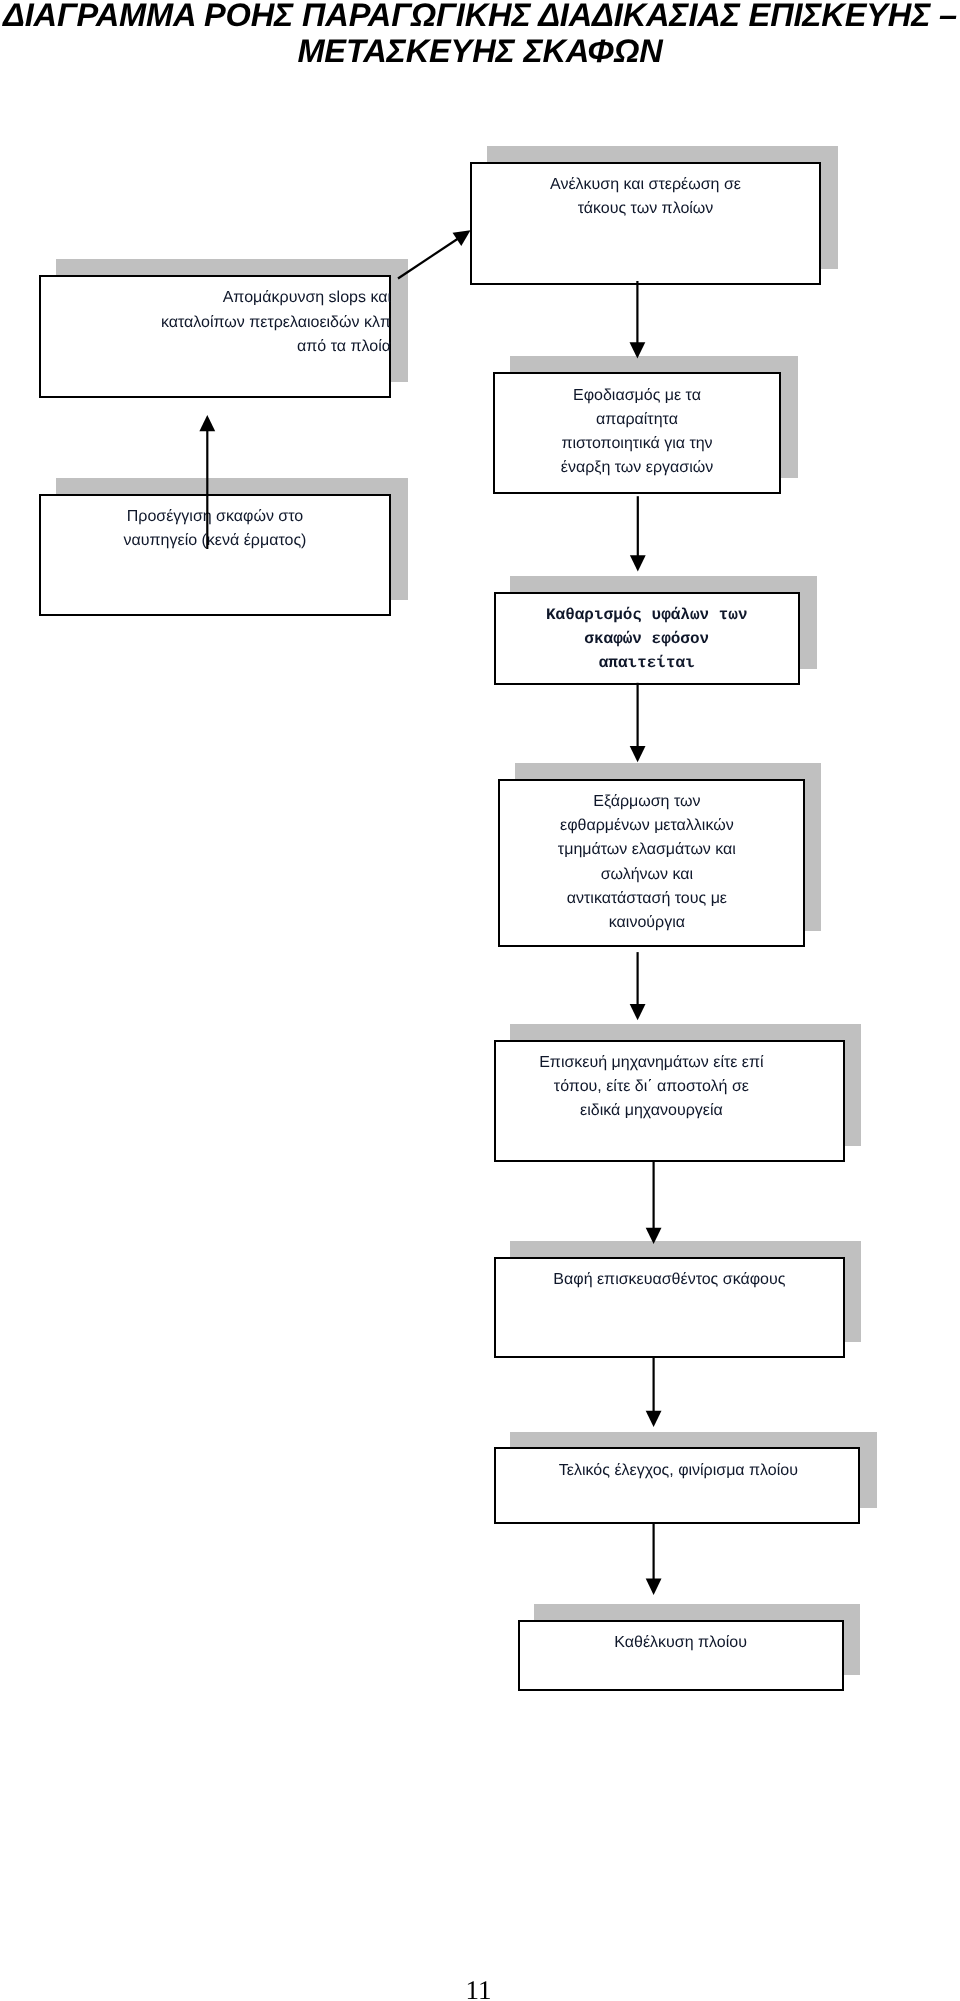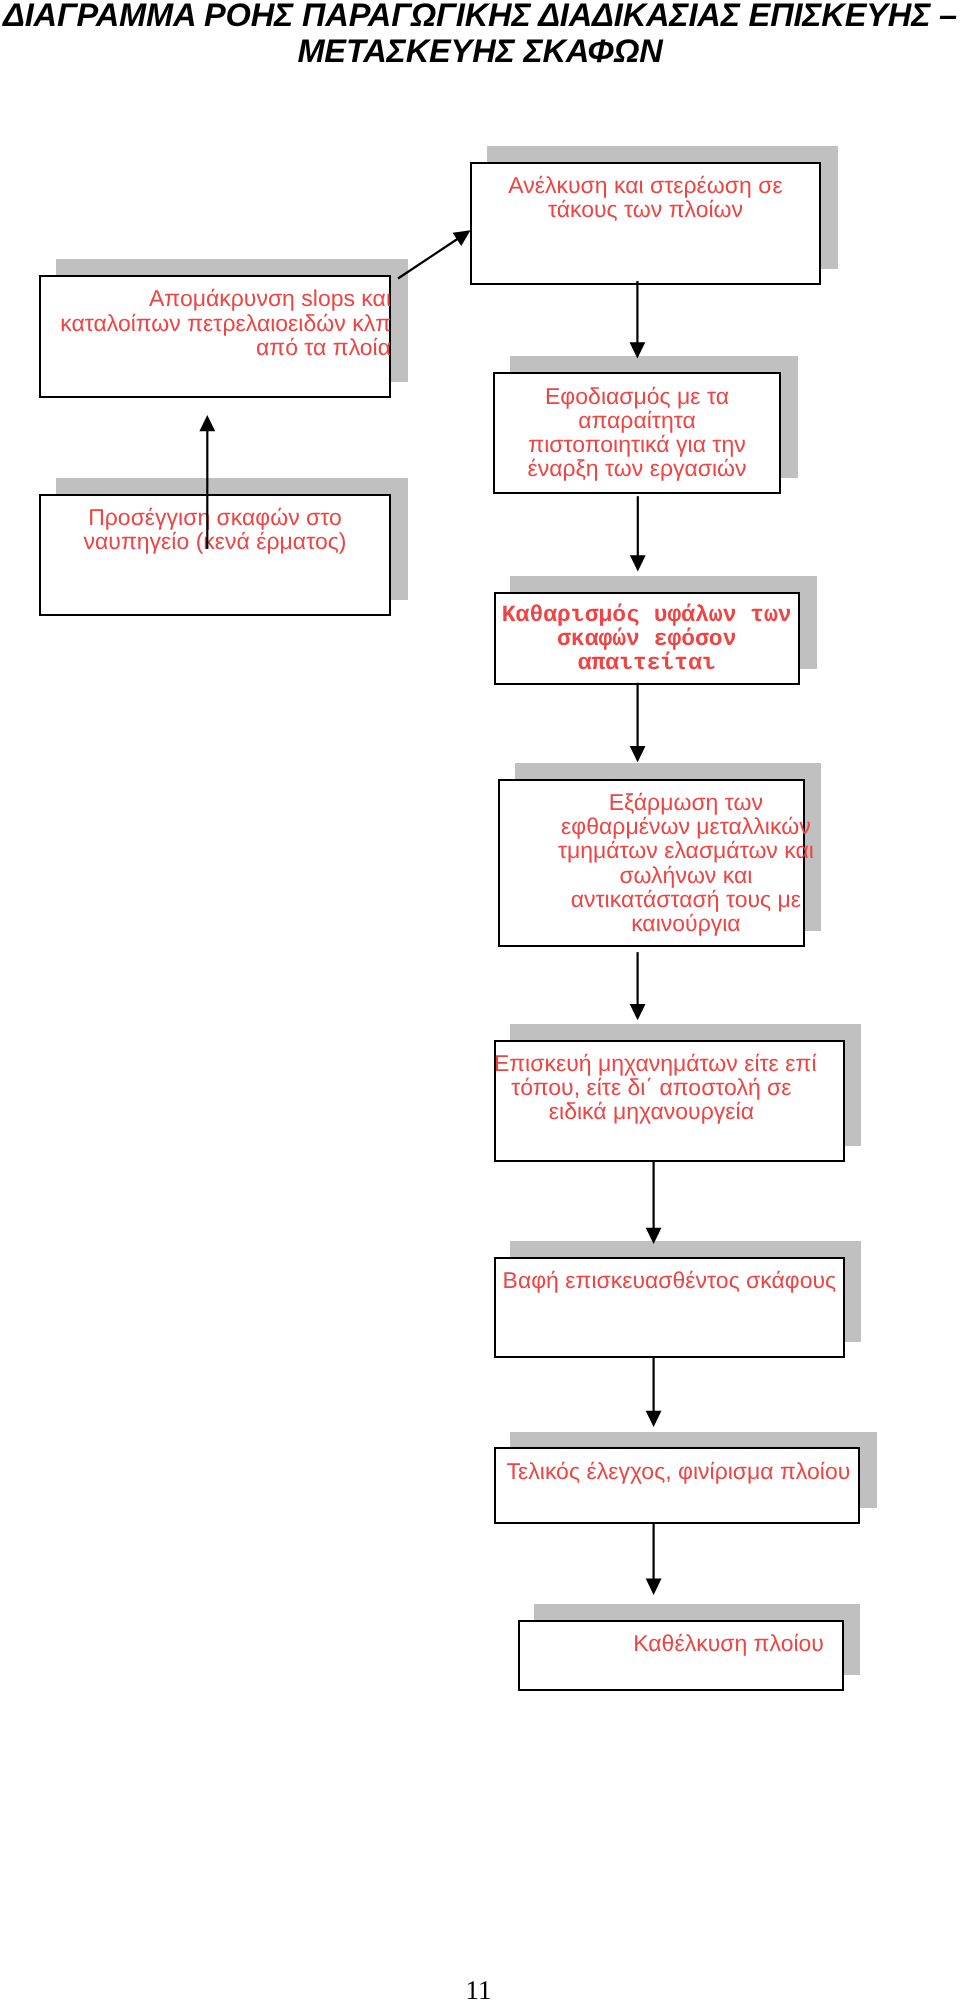--- a/index.html
+++ b/index.html
@@ -9,22 +9,22 @@
        -webkit-font-smoothing:antialiased;
        text-rendering:geometricPrecision;}
   #page{position:relative;width:960px;height:2001px;background:#fff;}
   #doc-title{position:absolute;left:-40px;top:-3.3px;width:1040px;
         font-size:32.6px;font-weight:bold;font-style:italic;
         line-height:36.4px;text-align:center;white-space:pre;
         letter-spacing:-0.17px;}
   .node-shadow{position:absolute;background:#c0c0c0;z-index:1;}
   .node-box{position:absolute;box-sizing:border-box;background:#ffffff;
         border:2px solid #000;z-index:2;}
-  .node-label{position:absolute;z-index:3;font-size:23px;line-height:24.2px;
-        text-align:center;white-space:pre;color:#ef4444;}
+  .node-label{position:absolute;z-index:3;font-size:16px;line-height:24.2px;
+        text-align:center;white-space:pre;color:#0f172a;}
   .node-label.bold{font-weight:bold;font-family:Liberation Mono, monospace;}
   #edges{position:absolute;left:0;top:0;width:960px;height:2001px;z-index:4;}
   #page-number{position:absolute;left:-1.5px;width:960px;text-align:center;
         font-family:"Liberation Serif",serif;font-size:27px;line-height:27px;}
 </style>
 </head>
 <body style="background: rgb(255, 255, 255);">
 
 <div id="page" style="background: rgb(255, 255, 255);">
 
@@ -51,40 +51,40 @@
 απαραίτητα
 πιστοποιητικά για την
 έναρξη των εργασιών</div>
       <div class="node-shadow" style="left: 510px; top: 576.2px; width: 306.5px; height: 93px; background: rgb(192, 192, 192);"></div>
       <div class="node-box" style="left: 493.5px; top: 592px; width: 306.5px; height: 93px; border-color: rgb(0, 0, 0); background: rgb(255, 255, 255);"></div>
       <div class="node-label bold" style="left: 493.5px; top: 602.5px; width: 306.5px;">Καθαρισμός υφάλων των
 σκαφών εφόσον
 απαιτείται</div>
       <div class="node-shadow" style="left: 514.9px; top: 762.7px; width: 306.4px; height: 168px; background: rgb(192, 192, 192);"></div>
       <div class="node-box" style="left: 498.4px; top: 778.5px; width: 306.4px; height: 168px; border-color: rgb(0, 0, 0); background: rgb(255, 255, 255);"></div>
-      <div class="node-label" style="left: 498.4px; top: 789.9px; width: 297px; margin-left: 39px;">Εξάρμωση των
+      <div class="node-label" style="left: 498.4px; top: 789.9px; width: 297px;">Εξάρμωση των
 εφθαρμένων μεταλλικών
 τμημάτων ελασμάτων και
 σωλήνων και
 αντικατάστασή τους με
 καινούργια</div>
       <div class="node-shadow" style="left: 510.4px; top: 1024px; width: 351px; height: 122px; background: rgb(192, 192, 192);"></div>
       <div class="node-box" style="left: 493.9px; top: 1039.8px; width: 351px; height: 122px; border-color: rgb(0, 0, 0); background: rgb(255, 255, 255);"></div>
       <div class="node-label" style="left: 493.9px; top: 1050.5px; width: 315px;">Επισκευή μηχανημάτων είτε επί
 τόπου, είτε δι΄ αποστολή σε
 ειδικά μηχανουργεία</div>
       <div class="node-shadow" style="left: 510.4px; top: 1240.7px; width: 351px; height: 101px; background: rgb(192, 192, 192);"></div>
       <div class="node-box" style="left: 493.9px; top: 1256.5px; width: 351px; height: 101px; border-color: rgb(0, 0, 0); background: rgb(255, 255, 255);"></div>
       <div class="node-label" style="left: 493.9px; top: 1267.5px; width: 351px;">Βαφή επισκευασθέντος σκάφους</div>
       <div class="node-shadow" style="left: 510.4px; top: 1431.6px; width: 366.6px; height: 76.5px; background: rgb(192, 192, 192);"></div>
       <div class="node-box" style="left: 493.9px; top: 1447.4px; width: 366.6px; height: 76.5px; border-color: rgb(0, 0, 0); background: rgb(255, 255, 255);"></div>
       <div class="node-label" style="left: 493.9px; top: 1458.6px; width: 369px;">Τελικός έλεγχος, φινίρισμα πλοίου</div>
       <div class="node-shadow" style="left: 534.1px; top: 1604.2px; width: 326px; height: 70.6px; background: rgb(192, 192, 192);"></div>
       <div class="node-box" style="left: 517.6px; top: 1620px; width: 326px; height: 70.6px; border-color: rgb(0, 0, 0); background: rgb(255, 255, 255);"></div>
-      <div class="node-label" style="left: 517.6px; top: 1631.2px; width: 326px; margin-left: 48px;">Καθέλκυση πλοίου</div>
+      <div class="node-label" style="left: 517.6px; top: 1631.2px; width: 326px;">Καθέλκυση πλοίου</div>
     </div>
 
   <svg id="edges" viewBox="0 0 960 2001" width="960" height="2001">
       <g>
         <line x1="398" y1="278.5" x2="458.1752042768447" y2="238.49386419111843" stroke="#000000" stroke-width="2.2"></line>
         <polygon points="470.5,230.3 461.2998214069192,245.90309949514577 452.55231774342786,232.74554730420968" fill="#000000"></polygon>
       </g>
       <g>
         <line x1="207.3" y1="549" x2="207.3" y2="429.8" stroke="#000000" stroke-width="2.2"></line>
         <polygon points="207.3,415 215.20000000000002,431.3 199.4,431.3" fill="#000000"></polygon>

